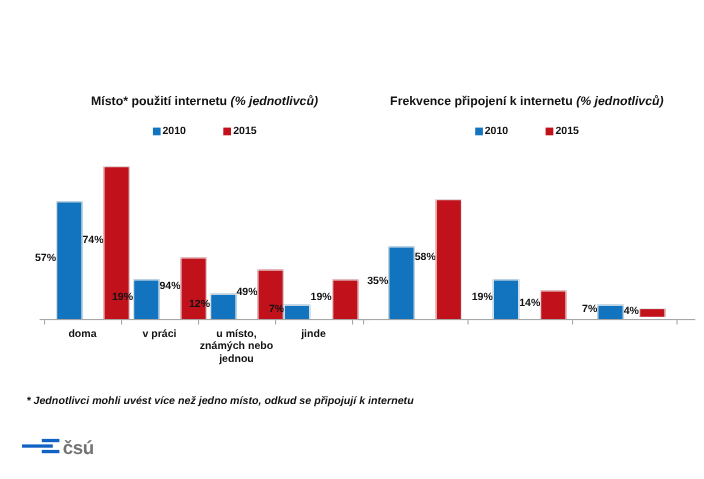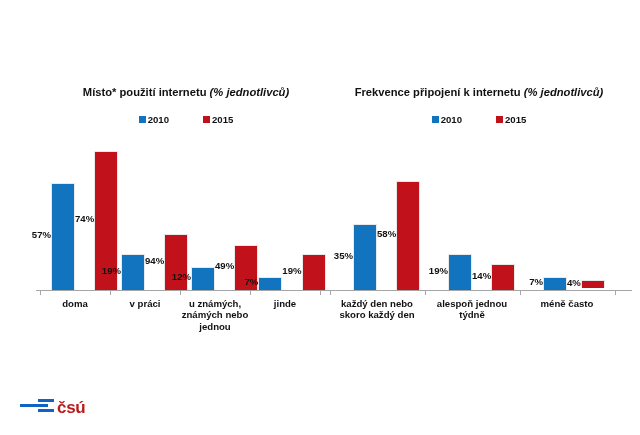--- a/index.html
+++ b/index.html
@@ -177,21 +177,21 @@
     background: #1062C4;
     height: 3px;
     border-radius: 0;
   }
   .logo-bar-1 { left: 0px;  top: 8px;  width: 28px; }
   .logo-bar-2 { left: 18px; top: 3px;  width: 16px; }
   .logo-bar-3 { left: 18px; top: 13px; width: 16px; }
   .logo-text {
     font-size: 17px;
     font-weight: bold;
-    color: #b91c1c;
+    color: #737373;
     line-height: 1;
     letter-spacing: -0.3px;
   }
 </style>
 </head>
 <body>
 
 <div class="slide">
 
 
@@ -261,21 +261,21 @@
       </div>
 
     <div class="cat-row">
         <div class="cat" style="left: -2px; width: 82px;">
           <div>doma</div>
         </div>
         <div class="cat" style="left: 68px; width: 82px;">
           <div>v práci</div>
         </div>
         <div class="cat" style="left: 138px; width: 82px;">
-          <div>u známých,</div>
+          <div>u místo,</div>
           <div>známých nebo</div>
           <div>jednou</div>
         </div>
         <div class="cat" style="left: 208px; width: 82px;">
           <div>jinde</div>
         </div>
       </div>
   </div>
 
   <div class="panel panel-right">
@@ -325,35 +325,23 @@
           <div class="bar-wrap">
             <div class="bar-label">4%</div>
             <div class="bar y2015" style="height: 8px; background: rgb(193, 18, 28);"></div>
           </div>
         </div>
         <div class="axis-tick" style="left: 193.5px;"></div>
         <div class="axis-tick" style="left: 288.5px;"></div>
         <div class="axis-tick" style="left: 3.5px;"></div>
       </div>
 
-    <div class="cat-row">
-        <div class="cat" style="left: 4px; width: 94px;">
-          <div>každý den nebo</div>
-          <div>skoro každý den</div>
-        </div>
-        <div class="cat" style="left: 99px; width: 94px;">
-          <div>alespoň jednou</div>
-          <div>týdně</div>
-        </div>
-        <div class="cat" style="left: 194px; width: 94px;">
-          <div>méně často</div>
-        </div>
-      </div>
   </div>
 
+  <div class="footnote">* Jednotlivci mohli uvést více než jedno místo, odkud se připojují k internetu</div>
 
   <div class="logo">
     <div class="logo-marks">
       <span class="logo-bar-1"></span>
       <span class="logo-bar-2"></span>
       <span class="logo-bar-3"></span>
     </div>
     <div class="logo-text">čsú</div>
   </div>
 

